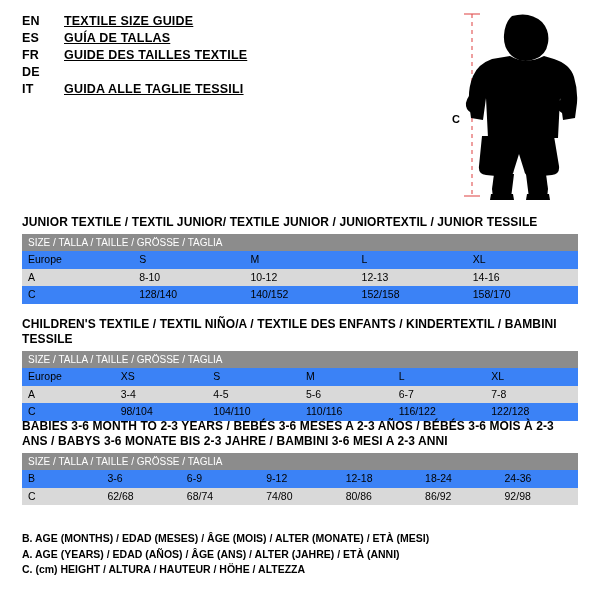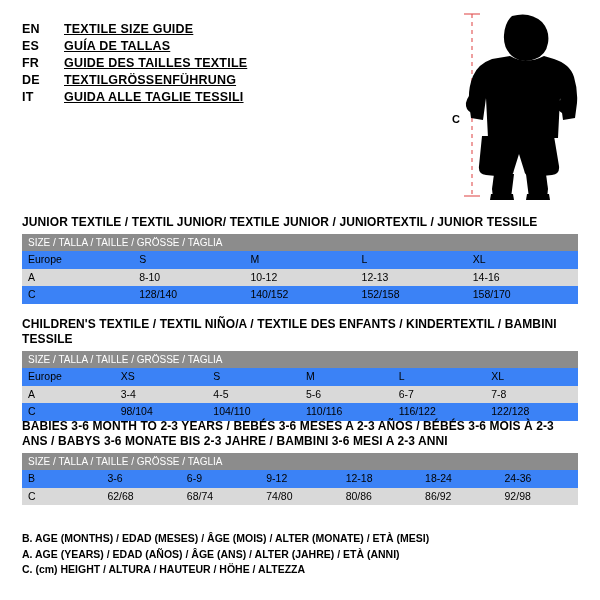--- a/index.html
+++ b/index.html
@@ -20,21 +20,20 @@
     height: 600px;
     box-sizing: border-box;
   }
 
   
   .header {
     position: absolute;
     top: 14px;
     left: 22px;
     width: 420px;
-    margin-top: 8px;
   }
   .header-row {
     display: flex;
     align-items: baseline;
     margin-bottom: 3px;
   }
   .lang-code {
     width: 42px;
     font-size: 12.5px;
     font-weight: bold;
@@ -130,21 +129,20 @@
     <div class="header-row">
       <div class="lang-code">ES</div>
       <div class="lang-title">GUÍA DE TALLAS</div>
     </div>
     <div class="header-row">
       <div class="lang-code">FR</div>
       <div class="lang-title">GUIDE DES TAILLES TEXTILE</div>
     </div>
     <div class="header-row">
       <div class="lang-code">DE</div>
-      <div class="lang-title">TEXTILGRÖSSENFÜHRUNG</div>
     </div>
     <div class="header-row">
       <div class="lang-code">IT</div>
       <div class="lang-title">GUIDA ALLE TAGLIE TESSILI</div>
     </div>
   </div>
 
   <div class="figure">
     <div class="c-label">C</div>
     <svg width="140" height="195" viewBox="0 0 140 195">

